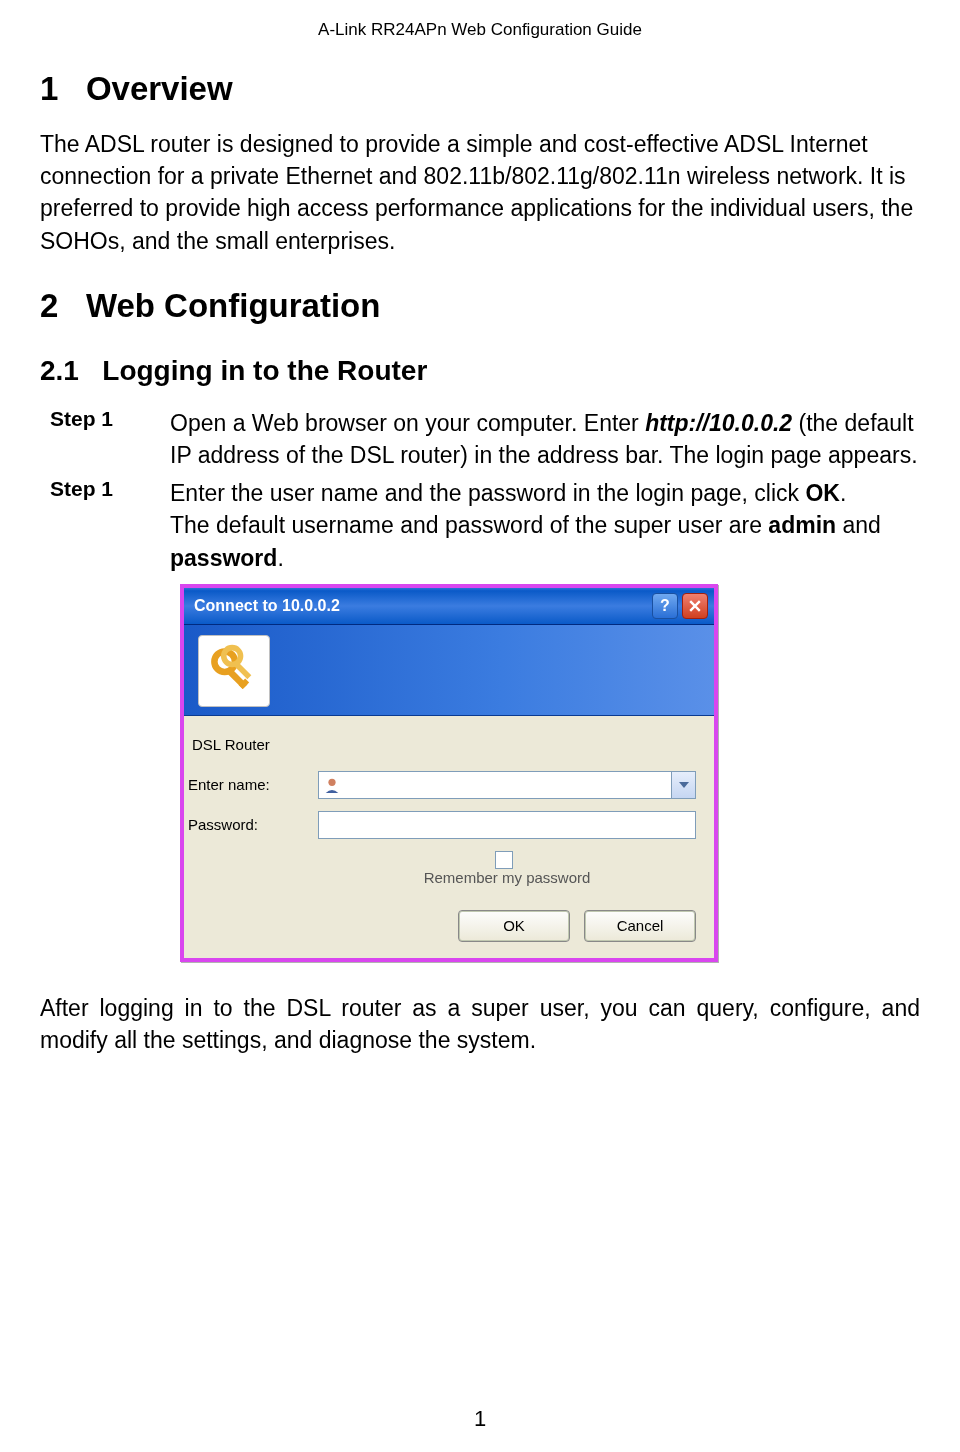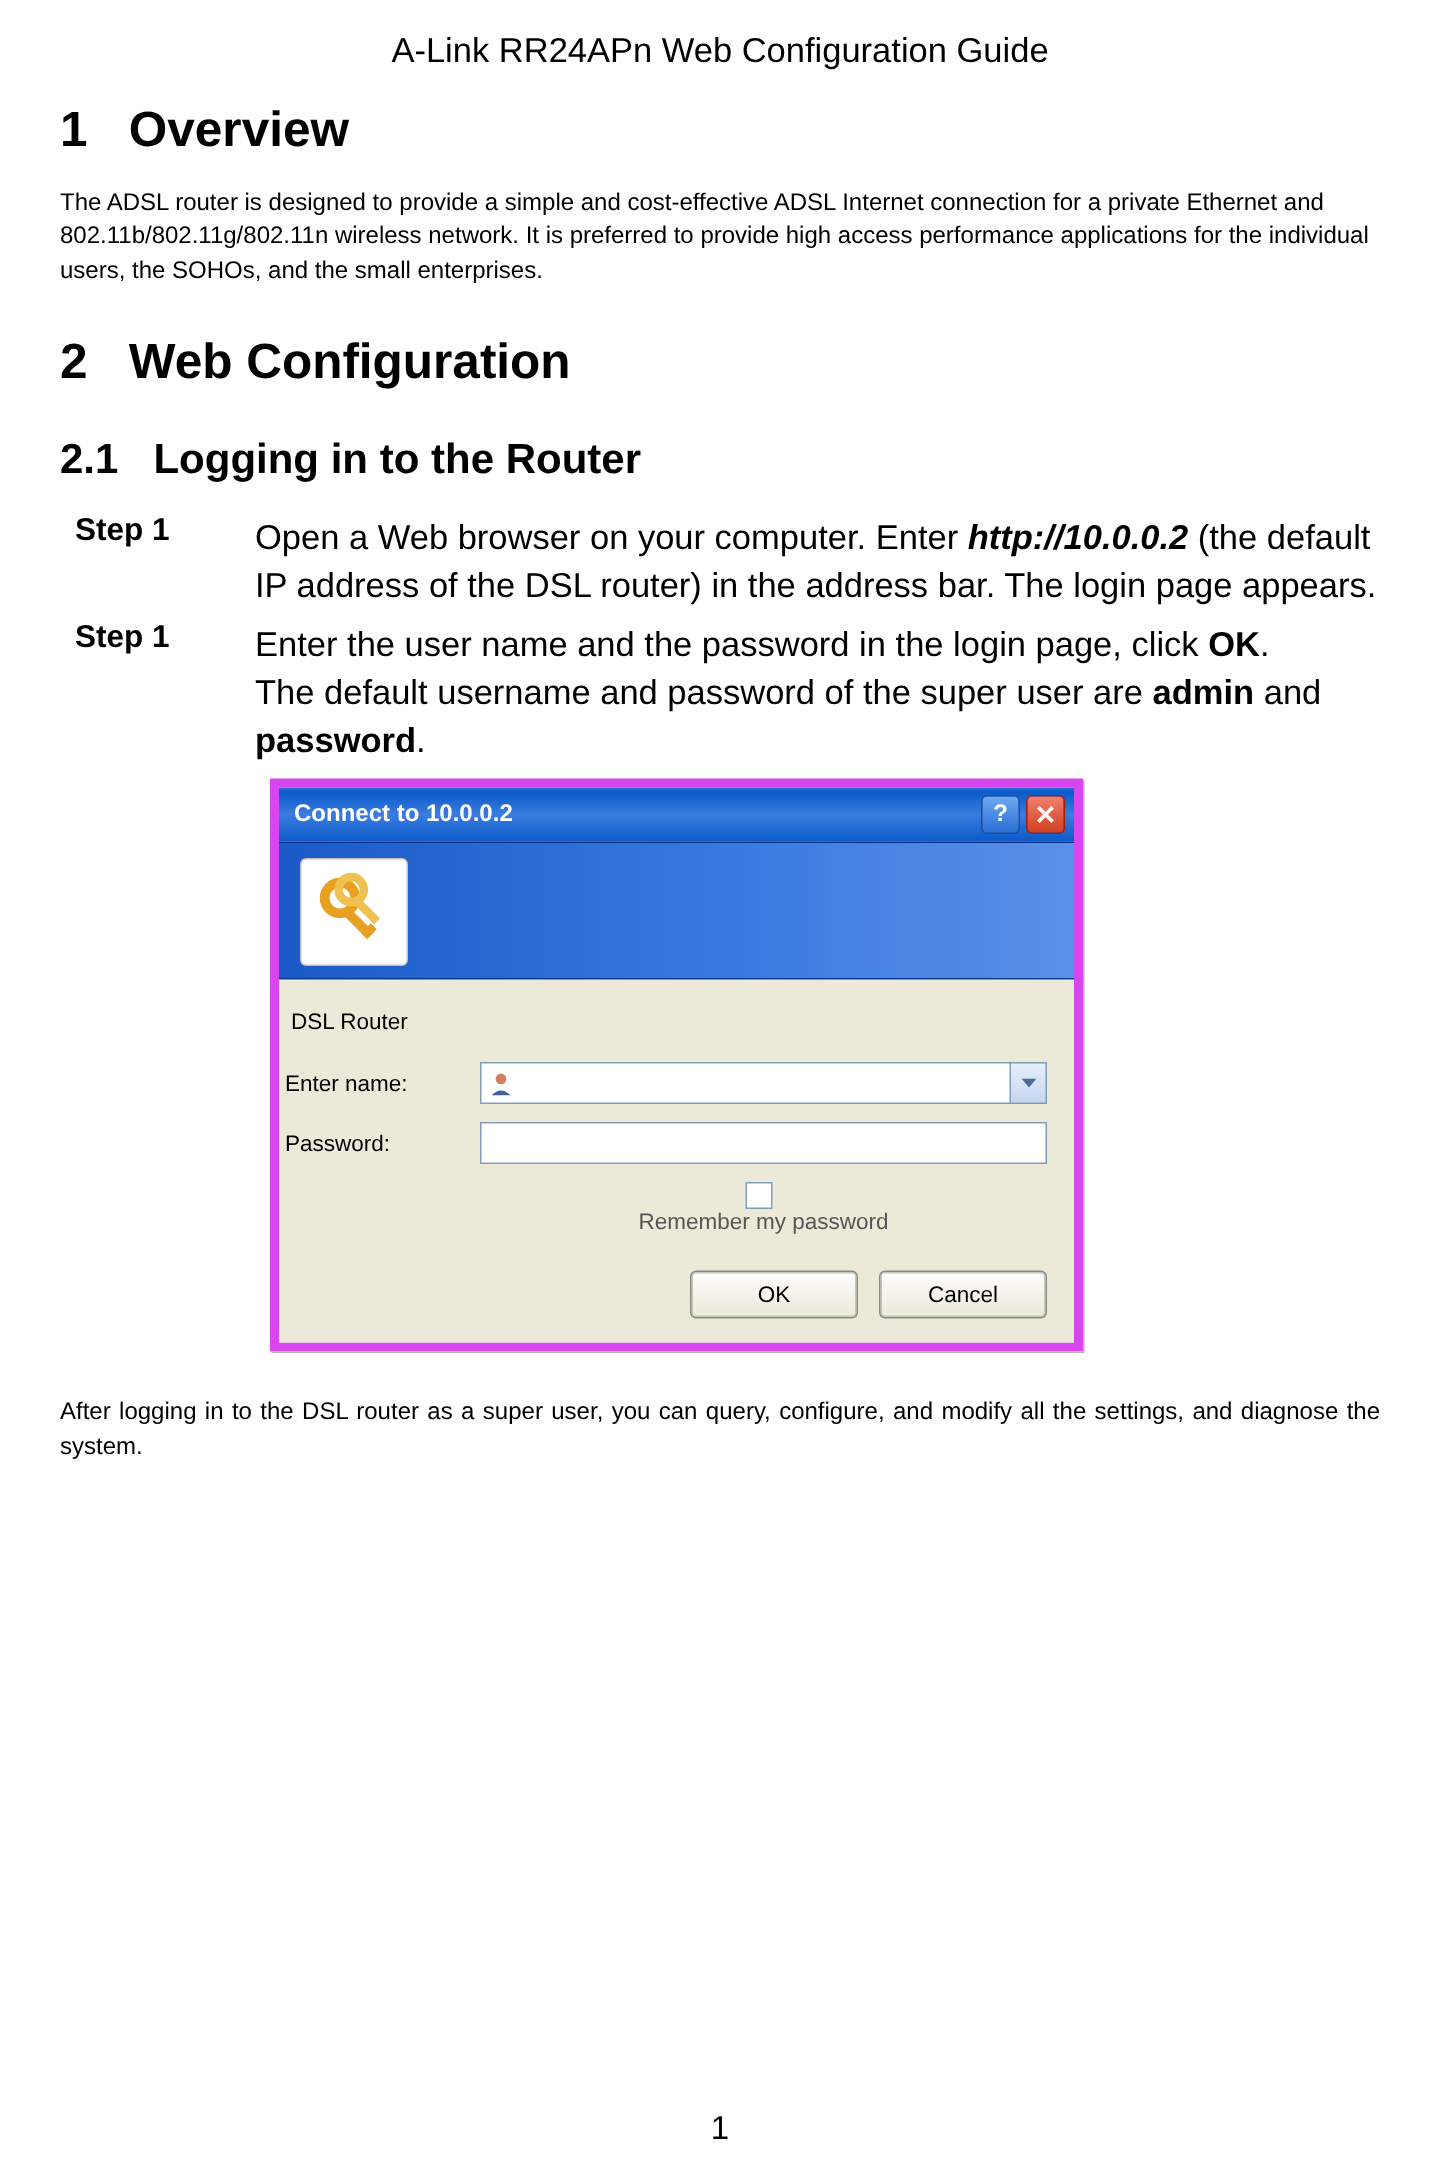--- a/index.html
+++ b/index.html
@@ -12,30 +12,30 @@
   }
   .page {
     padding: 20px 40px 40px 40px;
     box-sizing: border-box;
     width: 960px;
     min-height: 1452px;
     position: relative;
   }
   .header-title {
     text-align: center;
-    font-size: 23px;
-    margin-bottom: 20px;
+    font-size: 17px;
+    margin-bottom: 30px;
   }
   h1.section {
     font-size: 33px;
     font-weight: bold;
     margin: 20px 0 20px 0;
   }
   p.body {
-    font-size: 16px;
+    font-size: 23px;
     line-height: 1.4;
     margin: 0 0 30px 0;
   }
   p.body.justify {
     text-align: justify;
   }
   h2.subsection {
     font-size: 28px;
     font-weight: bold;
     margin: 30px 0 20px 0;
@@ -59,21 +59,21 @@
     line-height: 1.4;
     flex: 1;
   }
   .b { font-weight: bold; }
   .i { font-style: italic; }
 
   
   .dialog {
     width: 530px;
     margin: 10px 0 30px 130px;
-    border: 6px solid #d946ef;
+    border: 4px solid #d946ef;
     box-shadow: 1px 1px 0 rgba(0,0,0,0.3);
     font-family: Tahoma, Arial, sans-serif;
   }
   .titlebar {
     background: linear-gradient(to bottom, #2a6fd6 0%, #0a5ac8 8%, #3b7ce0 50%, #0a5ac8 100%);
     height: 36px;
     display: flex;
     align-items: center;
     padding: 0 6px 0 10px;
     color: #fff;

